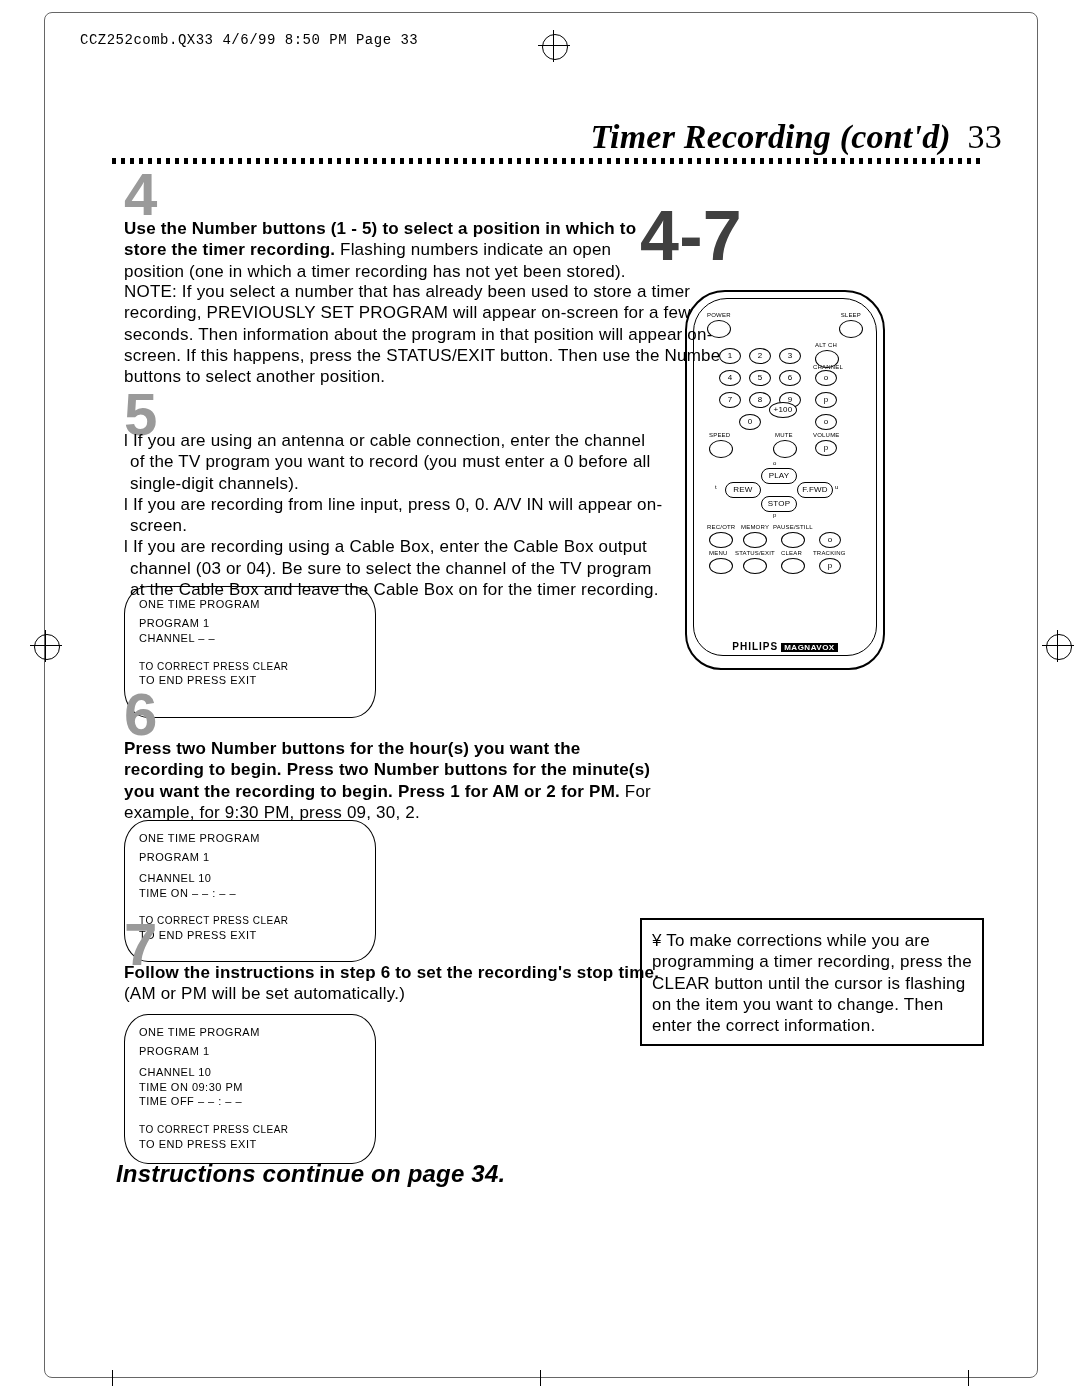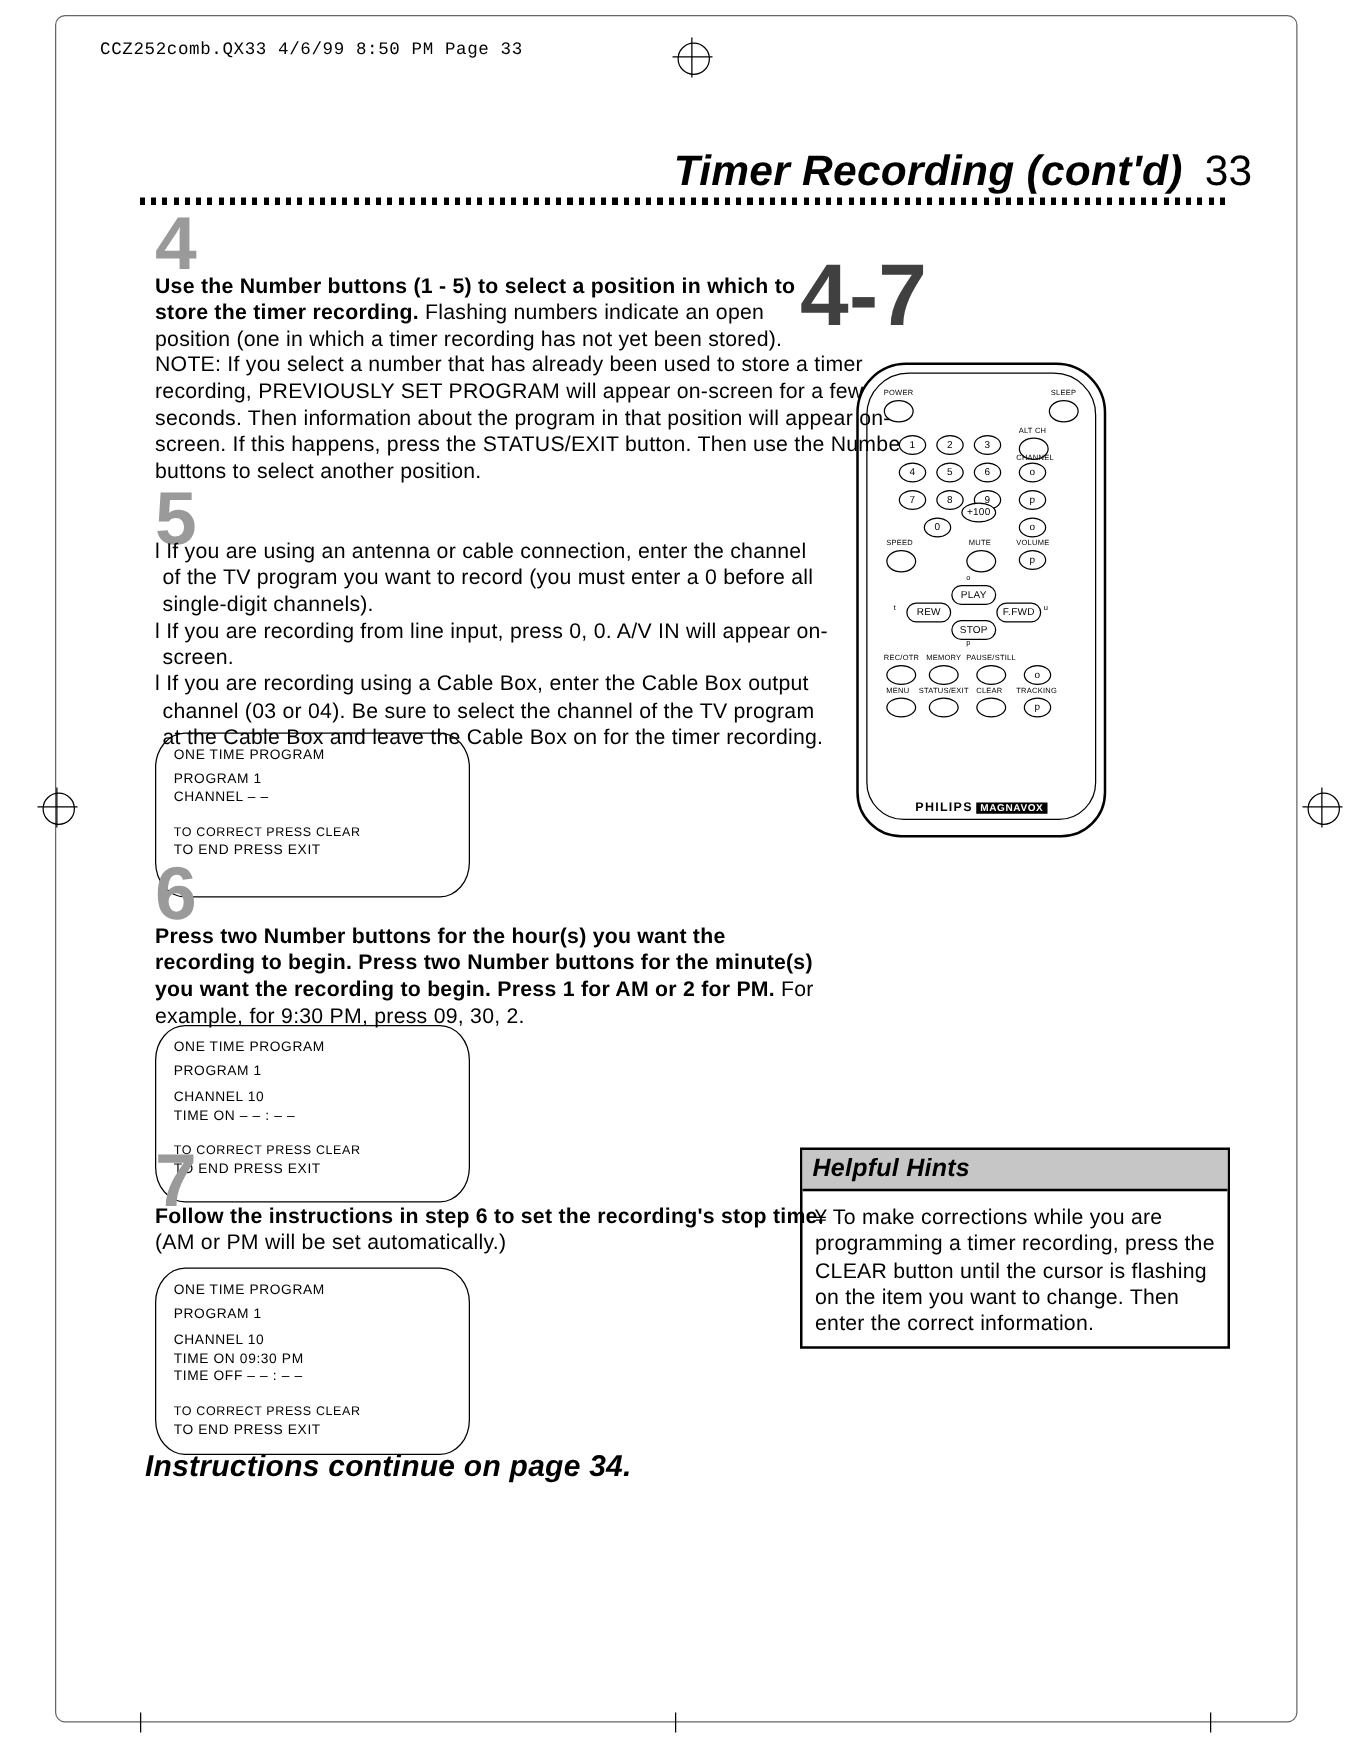--- a/index.html
+++ b/index.html
@@ -12,21 +12,21 @@
   .reg-center-top::after{content:"";position:absolute;left:15px;top:0;width:1px;height:32px;background:#000}
   .reg-left{position:absolute;left:30px;top:630px;width:32px;height:32px}
   .reg-left .c{position:absolute;left:4px;top:4px;width:24px;height:24px;border:1px solid #000;border-radius:50%}
   .reg-left::before{content:"";position:absolute;left:0;top:15px;width:32px;height:1px;background:#000}
   .reg-left::after{content:"";position:absolute;left:15px;top:0;width:1px;height:32px;background:#000}
   .reg-right{position:absolute;left:1042px;top:630px;width:32px;height:32px}
   .reg-right .c{position:absolute;left:4px;top:4px;width:24px;height:24px;border:1px solid #000;border-radius:50%}
   .reg-right::before{content:"";position:absolute;left:0;top:15px;width:32px;height:1px;background:#000}
   .reg-right::after{content:"";position:absolute;left:15px;top:0;width:1px;height:32px;background:#000}
   .tick-b{position:absolute;width:1px;height:16px;background:#000;top:1370px}
-  .page-title{position:absolute;right:78px;top:118px;font-style:italic;font-weight:700;font-size:34px;font-family:Liberation Sans, sans-serif}
+  .page-title{position:absolute;right:78px;top:118px;font-style:italic;font-weight:700;font-size:34px;font-family:Liberation Serif, serif}
   .page-num{font-style:normal;font-weight:400;margin-left:8px}
   .dots{position:absolute;left:112px;top:158px;width:870px;height:6px;background:repeating-linear-gradient(90deg,#000 0,#000 4px,transparent 4px,transparent 9px)}
   .bigstep{font-family:Arial,Helvetica,sans-serif;font-weight:700;color:#9a9a9a;font-size:60px;position:absolute}
   .s4{left:124px;top:160px}
   .s5{left:124px;top:380px}
   .s6{left:124px;top:680px}
   .s7{left:124px;top:910px}
   .big47{position:absolute;left:640px;top:196px;font-family:Arial,Helvetica,sans-serif;font-weight:700;color:#404040;font-size:70px}
   .body{position:absolute;font-size:17px;line-height:1.25}
   .b4{left:124px;top:218px;width:540px}
@@ -128,21 +128,20 @@
   <div class="t">ONE TIME PROGRAM</div>
   <div class="row">PROGRAM   1</div>
   <div class="row" style="margin-top:6px">CHANNEL   10</div>
   <div class="row">TIME ON    09:30  PM</div>
   <div class="row">TIME OFF   – – : – –</div>
   <div class="ftr">TO CORRECT PRESS CLEAR</div>
   <div class="row">TO END PRESS EXIT</div>
 </div>
 
 <div class="helpful">
-  <div class="hbar">Helpful Hints</div>
   <div class="hbody">
     <div style="margin-top:2px">¥  To make corrections while you are programming a timer recording, press the CLEAR button until the cursor is flashing on the item you want to change. Then enter the correct information.</div>
   </div>
 </div>
 
 <div class="cont">Instructions continue on page 34.</div>
 
 <div class="remote">
   <div class="shell"></div>
   <div class="inner"></div>

